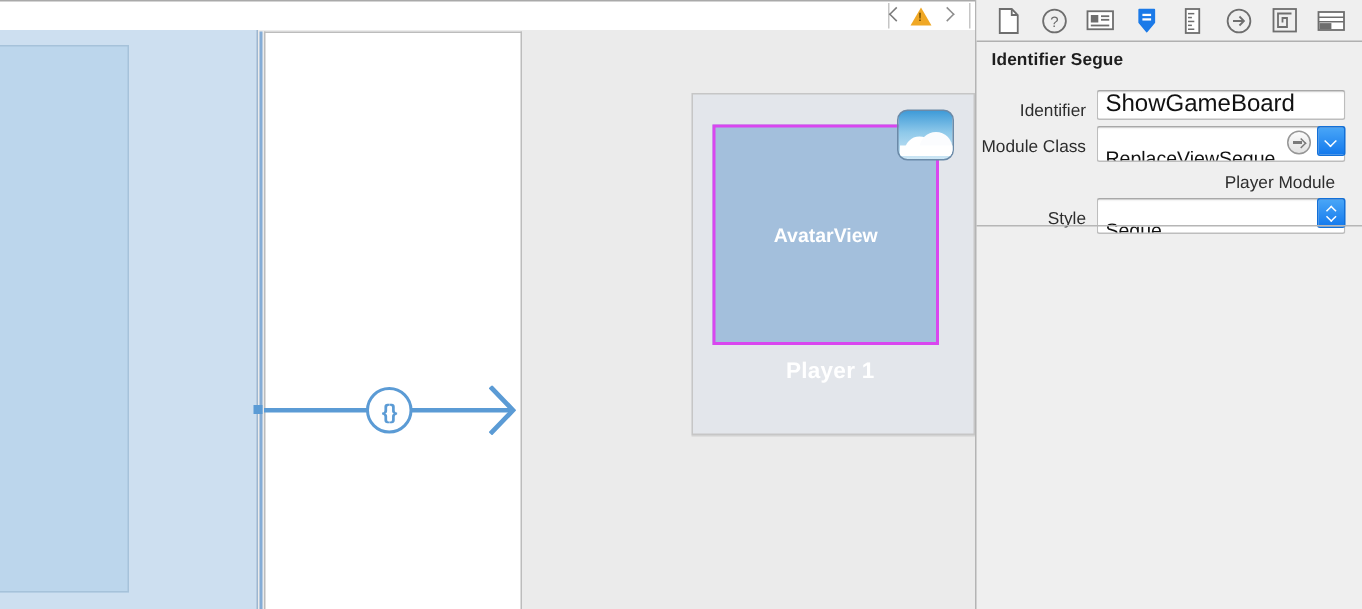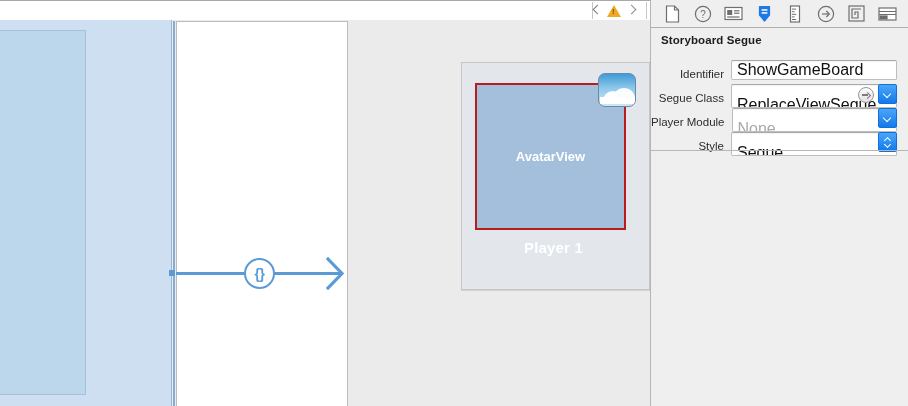--- a/index.html
+++ b/index.html
@@ -104,21 +104,21 @@
     box-shadow: inset 0 1px 1px rgba(0,0,0,0.05);
   }
 
   
   .combo {
     width: 100%; height: 100%; box-sizing: border-box;
     background: #ffffff;
     border: 1px solid #bdbdbd;
     border-top-color: #a8a8a8;
     border-radius: 2px;
-    font-size: 16px; color: #111;
+    font-size: 13px; color: #111;
     padding: 20px 44px 2px 5px;
     display: flex; align-items: center;
     box-shadow: inset 0 1px 1px rgba(0,0,0,0.05);
     overflow: hidden; white-space: nowrap;
   }
   .combo.placeholder { color: #aaaaaa; }
   .combo-btn {
     position: absolute; right: 0px; top: 0px;
     width: 19px; height: 20px;
     background: linear-gradient(#49a6f7, #1379ed);
@@ -256,21 +256,21 @@
     position: absolute; left: 461px; top: 42px;
     width: 189px; height: 228px;
     background: #e3e6eb;
     border: 1px solid #c6c6c6;
     box-sizing: border-box;
   }
   .avatar-view {
     position: absolute; left: 13px; top: 20px;
     width: 151px; height: 147px;
     background: #a3bfdc;
-    border: 2px solid #b91c1c;
+    border: 2px solid #d946ef;
     box-sizing: border-box;
     display: flex; align-items: center; justify-content: center;
   }
   .avatar-view .av-label {
     font-size: 13px; font-weight: bold; color: #ffffff;
   }
   .photo-badge {
     position: absolute; right: -12px; top: -12px;
     width: 38px; height: 34px;
     border-radius: 7px;
@@ -418,52 +418,46 @@
       <div class="insp-tab">
         <svg width="19" height="16" viewBox="0 0 19 16">
           <rect x="1" y="2" width="17" height="12" fill="#fff" stroke="#6e6e6e" stroke-width="1.2"></rect>
           <path d="M1 5.5 h17 M1 8.5 h17" stroke="#6e6e6e" stroke-width="1.1"></path>
           <rect x="1.6" y="9.4" width="8" height="4" fill="#6e6e6e"></rect>
         </svg>
       </div>
 
     </div>
 
-    <div class="insp-title">Storyboard Segue</div>
+    <div class="insp-title">Identifier Segue</div>
 
     <div class="form">
 
       <div class="row">
         <div class="lbl">Identifier</div>
         <div class="ctl">
           <div class="textfield" placeholder="">ShowGameBoard</div>
         </div>
       </div>
 
       <div class="row">
-        <div class="lbl">Segue Class</div>
+        <div class="lbl">Module Class</div>
         <div class="ctl">
           <div class="combo">ReplaceViewSeque</div>
           <div class="jump-btn">
               <div class="arr"></div>
             </div>
           <div class="combo-btn">
               <div class="dn"></div>
             </div>
         </div>
       </div>
 
       <div class="row">
         <div class="lbl">Player Module</div>
-        <div class="ctl">
-          <div class="combo placeholder">None</div>
-          <div class="combo-btn">
-              <div class="dn"></div>
-            </div>
-        </div>
       </div>
 
       <div class="row">
         <div class="lbl">Style</div>
         <div class="ctl">
           <div class="combo">Segue</div>
           <div class="stepper-btn">
             <div class="up"></div>
             <div class="dn2"></div>
           </div>

